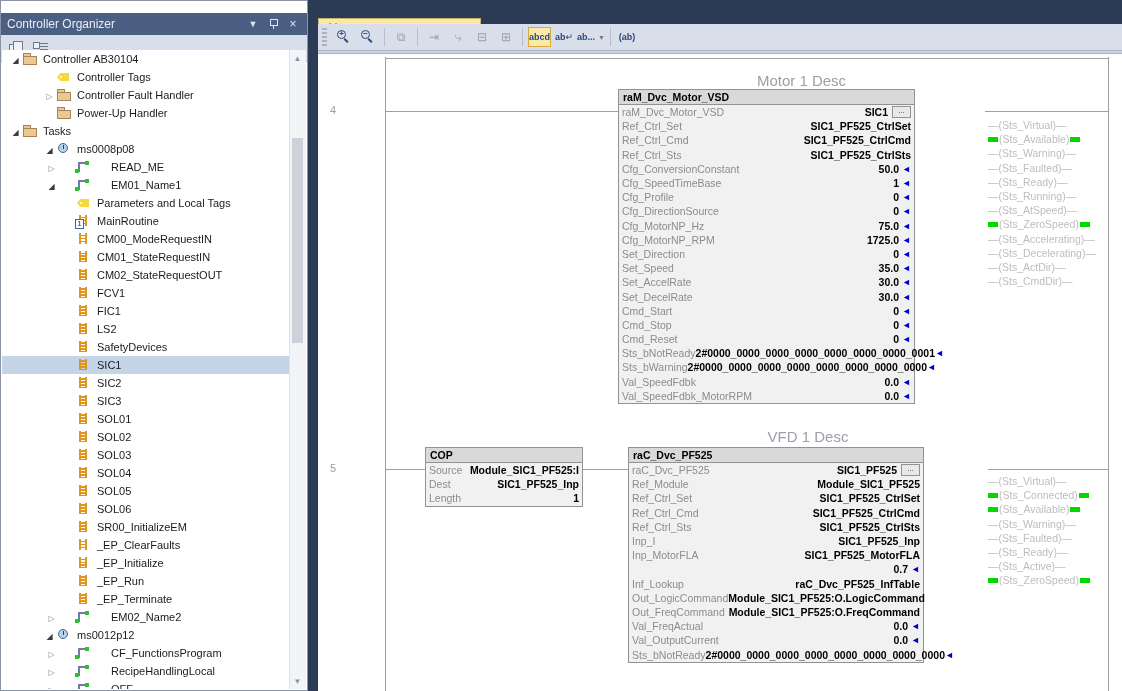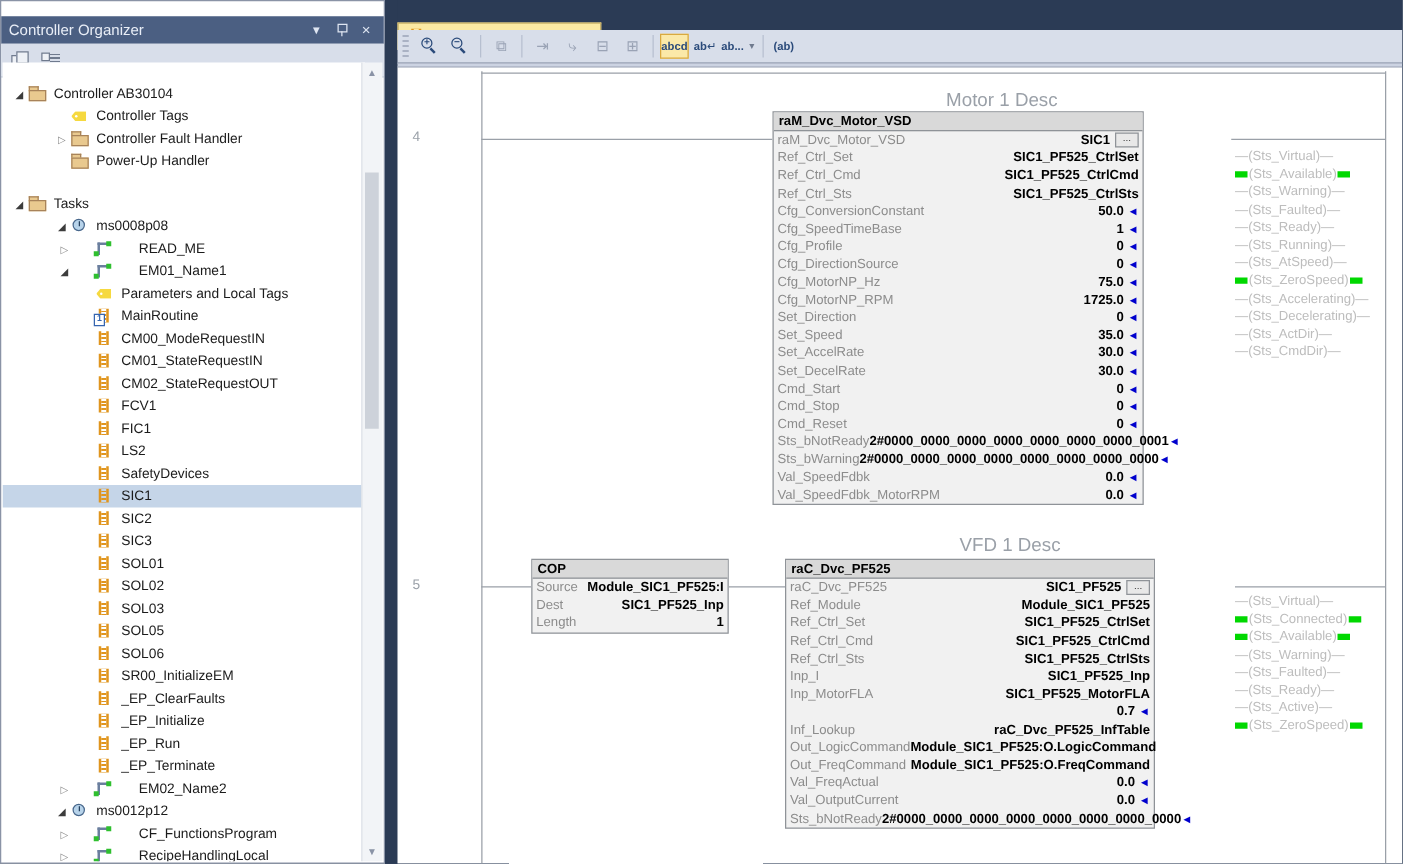--- a/index.html
+++ b/index.html
@@ -19,21 +19,21 @@
   .pt-ic1::after{content:"";position:absolute;left:4px;top:0;width:8px;height:8px;border:1px solid #6f7a8e;background:#eef1f6;}
   .pt-ic2::before{content:"";position:absolute;left:0;top:1px;width:5px;height:5px;border:1px solid #6f7a8e;background:#eef1f6;}
   .pt-ic2::after{content:"";position:absolute;left:7px;top:2px;width:8px;height:10px;background:repeating-linear-gradient(to bottom,#6f7a8e 0 1px,transparent 1px 3px);}
 
   .lp-tree{position:absolute;left:1px;top:49px;width:290px;bottom:1px;overflow:hidden;background:#fff;}
   .tree-row{height:18px;display:flex;align-items:center;font-size:11px;color:#1b1b1b;white-space:nowrap;}
   .tree-row.sel{background:#c5d5e8;}
   .ar{width:15px;flex:none;text-align:center;}
   .ar-exp::before{content:"◢";font-size:8px;color:#3c3c3c;}
   .ar-col::before{content:"▷";font-size:8px;color:#8a8a8a;}
-  .ind-0{padding-left:6px;margin-top:16px;} .ind-1{padding-left:40px;} .ind-2{padding-left:42px;gap:16px;} .ind-3{padding-left:60px;}
+  .ind-0{padding-left:6px;} .ind-1{padding-left:40px;} .ind-2{padding-left:42px;gap:16px;} .ind-3{padding-left:60px;}
   .ic{width:14px;height:14px;position:relative;flex:none;margin-right:5px;}
   .ic-folder::before{content:"";position:absolute;left:0;top:1px;width:6px;height:3px;background:#e9c98f;border:1px solid #a8835a;border-bottom:none;}
   .ic-folder::after{content:"";position:absolute;left:0;top:4px;width:12px;height:7px;background:#e9c98f;border:1px solid #a8835a;}
   .ic-tag::before{content:"";position:absolute;left:0;top:3px;width:12px;height:8px;background:#f6d93f;clip-path:polygon(0 50%,28% 0,100% 0,100% 100%,28% 100%);}
   .ic-tag::after{content:"";position:absolute;left:3px;top:6px;width:2px;height:2px;background:#fff;border-radius:50%;}
   .ic-clock::before{content:"";position:absolute;left:1px;top:1px;width:10px;height:10px;border-radius:50%;background:#b7d3ea;border:1px solid #49688c;box-sizing:border-box;}
   .ic-clock::after{content:"";position:absolute;left:5.5px;top:3px;width:1px;height:4px;background:#25415f;}
   .ic-program::before{content:"";position:absolute;left:3px;top:2px;width:7px;height:8px;border-left:2px solid #6b7f9e;border-top:2px solid #6b7f9e;}
   .ic-program::after{content:"";position:absolute;left:0;top:9px;width:4px;height:4px;background:#2fbf2f;box-shadow:10px -8px 0 0 #2fbf2f;}
   .ic-ladder::before,.ic-ladder1::before{content:"";position:absolute;left:2px;top:1px;width:8px;height:11px;box-sizing:border-box;border-left:2px solid #e0951e;border-right:2px solid #e0951e;background:repeating-linear-gradient(to bottom,transparent 0 1.5px,#e0951e 1.5px 3px);}
@@ -220,20 +220,25 @@
         </div>
         <div class="tree-row ind-3">
           <span class="ar ar-none"></span>
           <span class="ic ic-ladder"></span>
           <span class="lbl">SOL02</span>
         </div>
         <div class="tree-row ind-3">
           <span class="ar ar-none"></span>
           <span class="ic ic-ladder"></span>
           <span class="lbl">SOL03</span>
+        </div>
+        <div class="tree-row ind-3">
+          <span class="ar ar-none"></span>
+          <span class="ic ic-ladder"></span>
+          <span class="lbl">SOL04</span>
         </div>
         <div class="tree-row ind-3">
           <span class="ar ar-none"></span>
           <span class="ic ic-ladder"></span>
           <span class="lbl">SOL05</span>
         </div>
         <div class="tree-row ind-3">
           <span class="ar ar-none"></span>
           <span class="ic ic-ladder"></span>
           <span class="lbl">SOL06</span>

